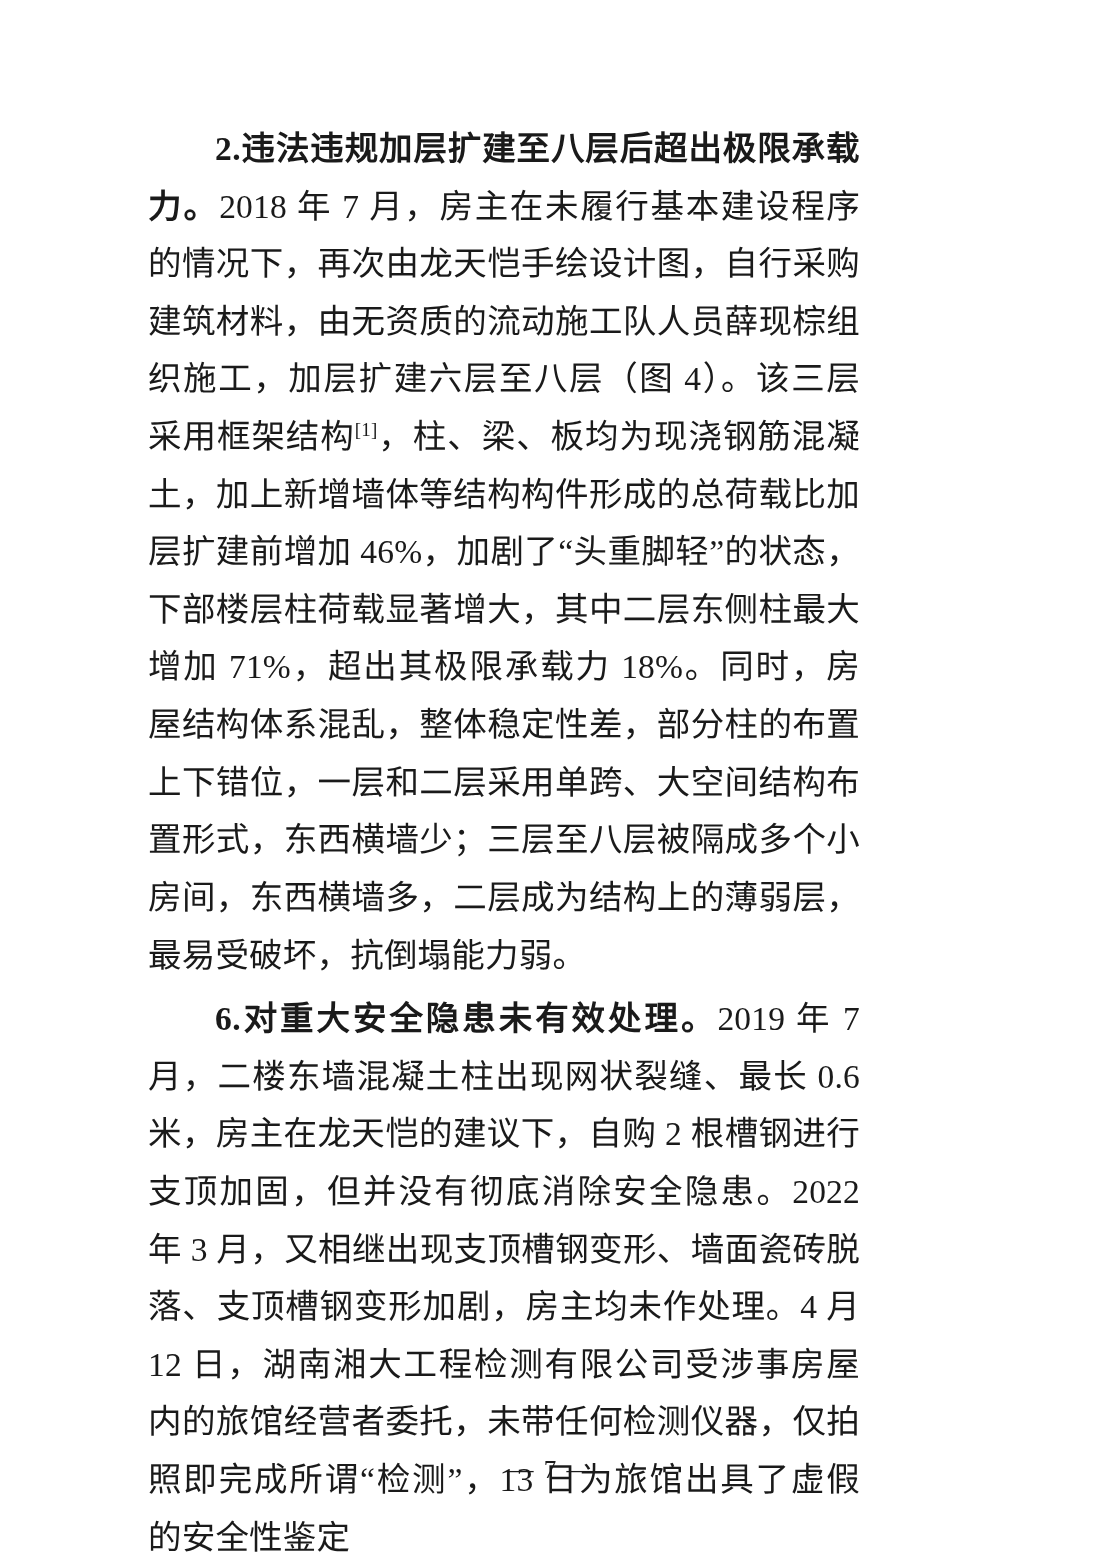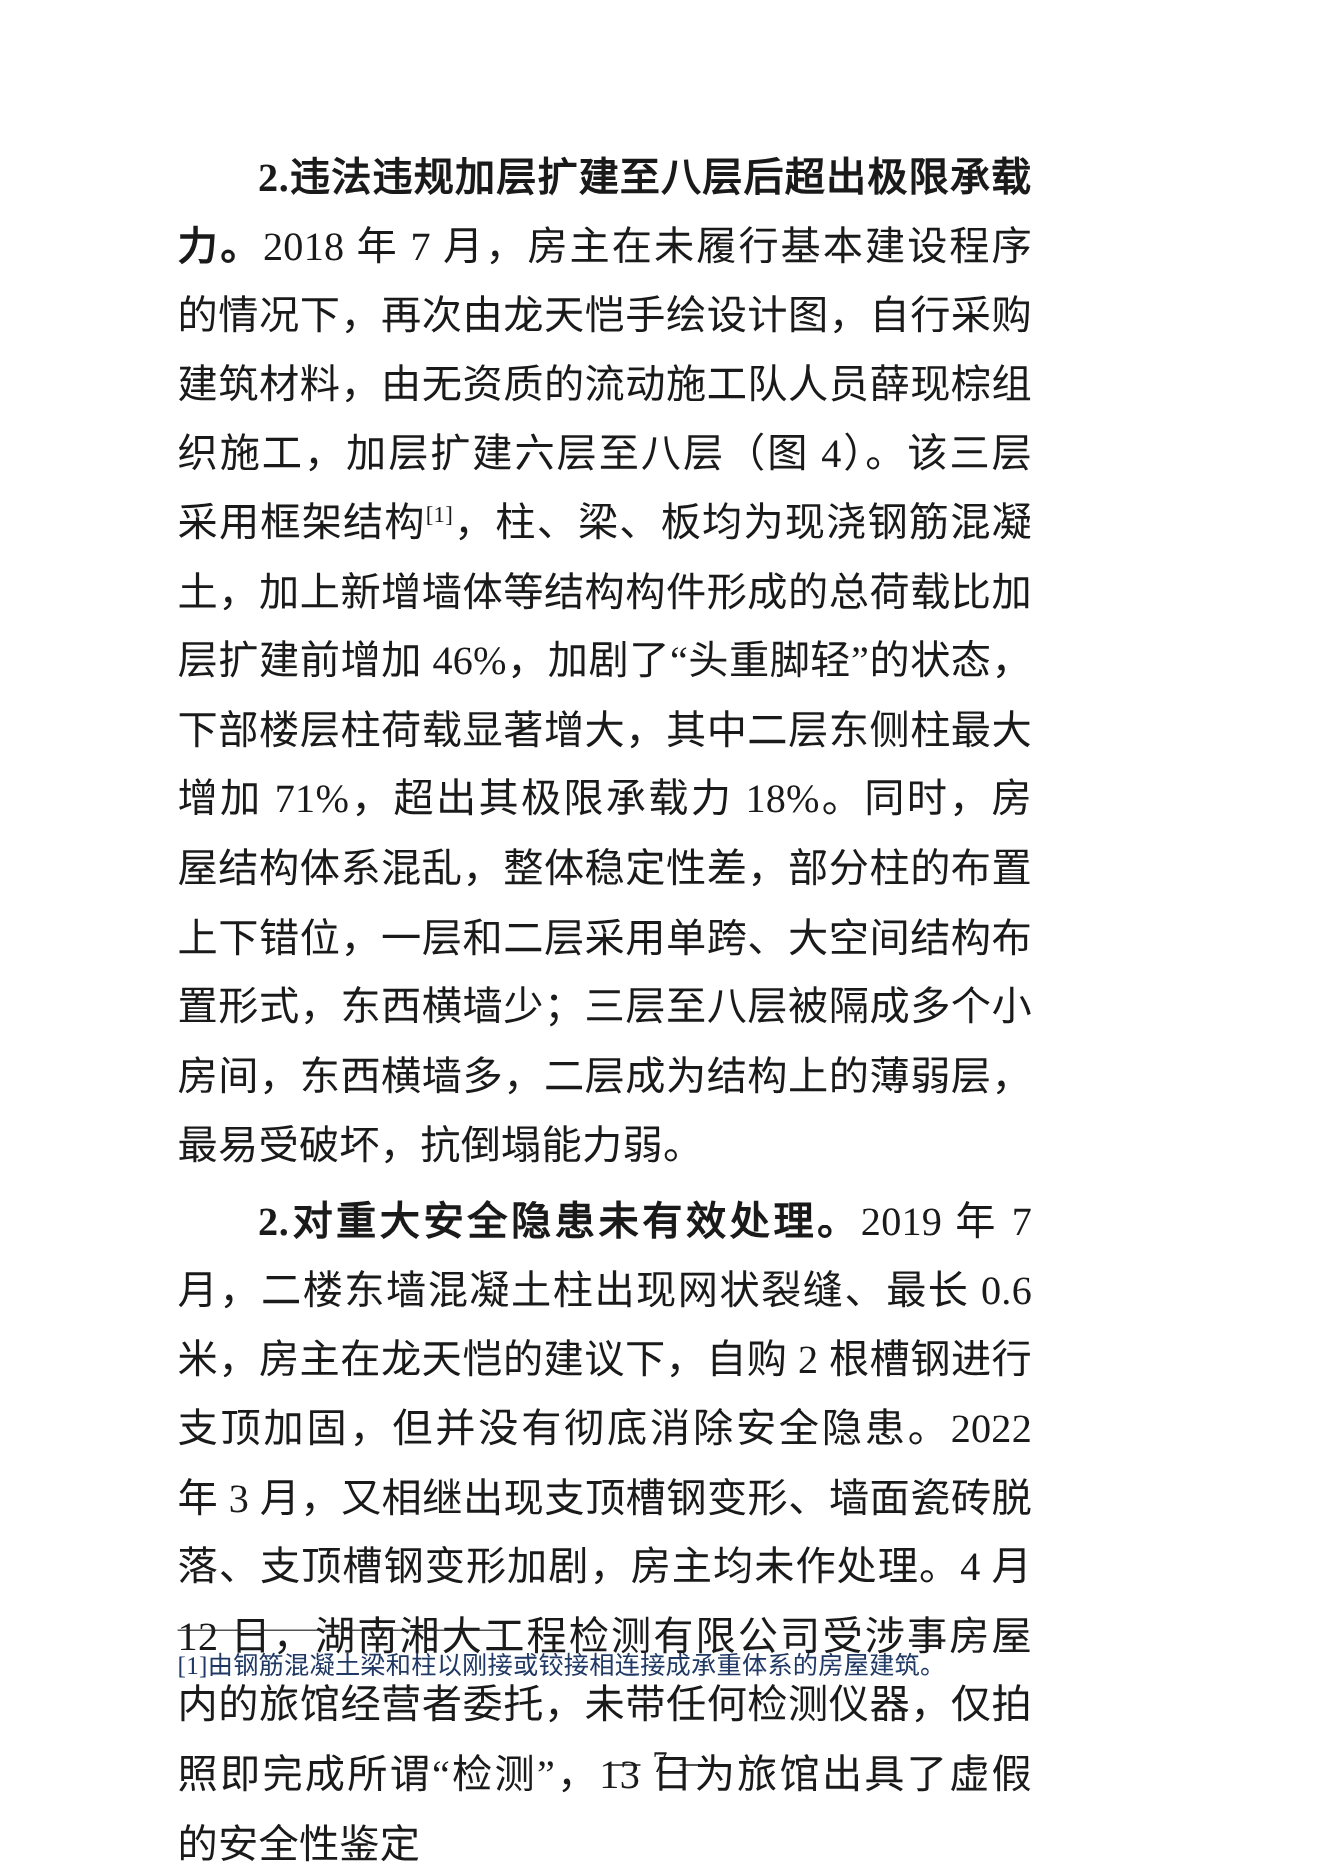--- a/index.html
+++ b/index.html
@@ -82,25 +82,21 @@
 
 <div class="page">
 
   <div class="body-text">
 
     <p class="para">
       <span class="lead">2.违法违规加层扩建至八层后超出极限承载力。</span><span>2018 年 7 月，房主在未履行基本建设程序的情况下，再次由龙天恺手绘设计图，自行采购建筑材料，由无资质的流动施工队人员薛现棕组织施工，加层扩建六层至八层（图 4）。该三层采用框架结构</span><sup class="fn">[1]</sup><span>，柱、梁、板均为现浇钢筋混凝土，加上新增墙体等结构构件形成的总荷载比加层扩建前增加 46%，加剧了“头重脚轻”的状态，下部楼层柱荷载显著增大，其中二层东侧柱最大增加 71%，超出其极限承载力 18%。同时，房屋结构体系混乱，整体稳定性差，部分柱的布置上下错位，一层和二层采用单跨、大空间结构布置形式，东西横墙少；三层至八层被隔成多个小房间，东西横墙多，二层成为结构上的薄弱层，最易受破坏，抗倒塌能力弱。</span>
     </p>
 
     <p class="para para-2">
-      <span class="lead">2.对重大安全隐患未有效处理。</span><span>2019 年 7 月，二楼东墙混凝土柱出现网状裂缝、最长 0.6 米，房主在龙天恺的建议下，自购 2 根槽钢进行支顶加固，但并没有彻底消除安全隐患。2022 年 3 月，又相继出现支顶槽钢变形、墙面瓷砖脱落、支顶槽钢变形加剧，房主均未作处理。4 月 12 日，湖南湘大工程检测有限公司受涉事房屋内的旅馆经营者委托，未带任何检测仪器，仅拍照即完成所谓“检测”，13 日为旅馆出具了虚假的安全性鉴定</span>
+      <span class="lead">6.对重大安全隐患未有效处理。</span><span>2019 年 7 月，二楼东墙混凝土柱出现网状裂缝、最长 0.6 米，房主在龙天恺的建议下，自购 2 根槽钢进行支顶加固，但并没有彻底消除安全隐患。2022 年 3 月，又相继出现支顶槽钢变形、墙面瓷砖脱落、支顶槽钢变形加剧，房主均未作处理。4 月 12 日，湖南湘大工程检测有限公司受涉事房屋内的旅馆经营者委托，未带任何检测仪器，仅拍照即完成所谓“检测”，13 日为旅馆出具了虚假的安全性鉴定</span>
     </p>
 
   </div>
 
-  <div class="footnote-zone">
-    <div class="footnote-rule"></div>
-    <div class="footnote-text">[1]由钢筋混凝土梁和柱以刚接或铰接相连接成承重体系的房屋建筑。</div>
-  </div>
 
   <div class="page-number">— 7 —</div>
 
 </div>
 
 </body></html>

